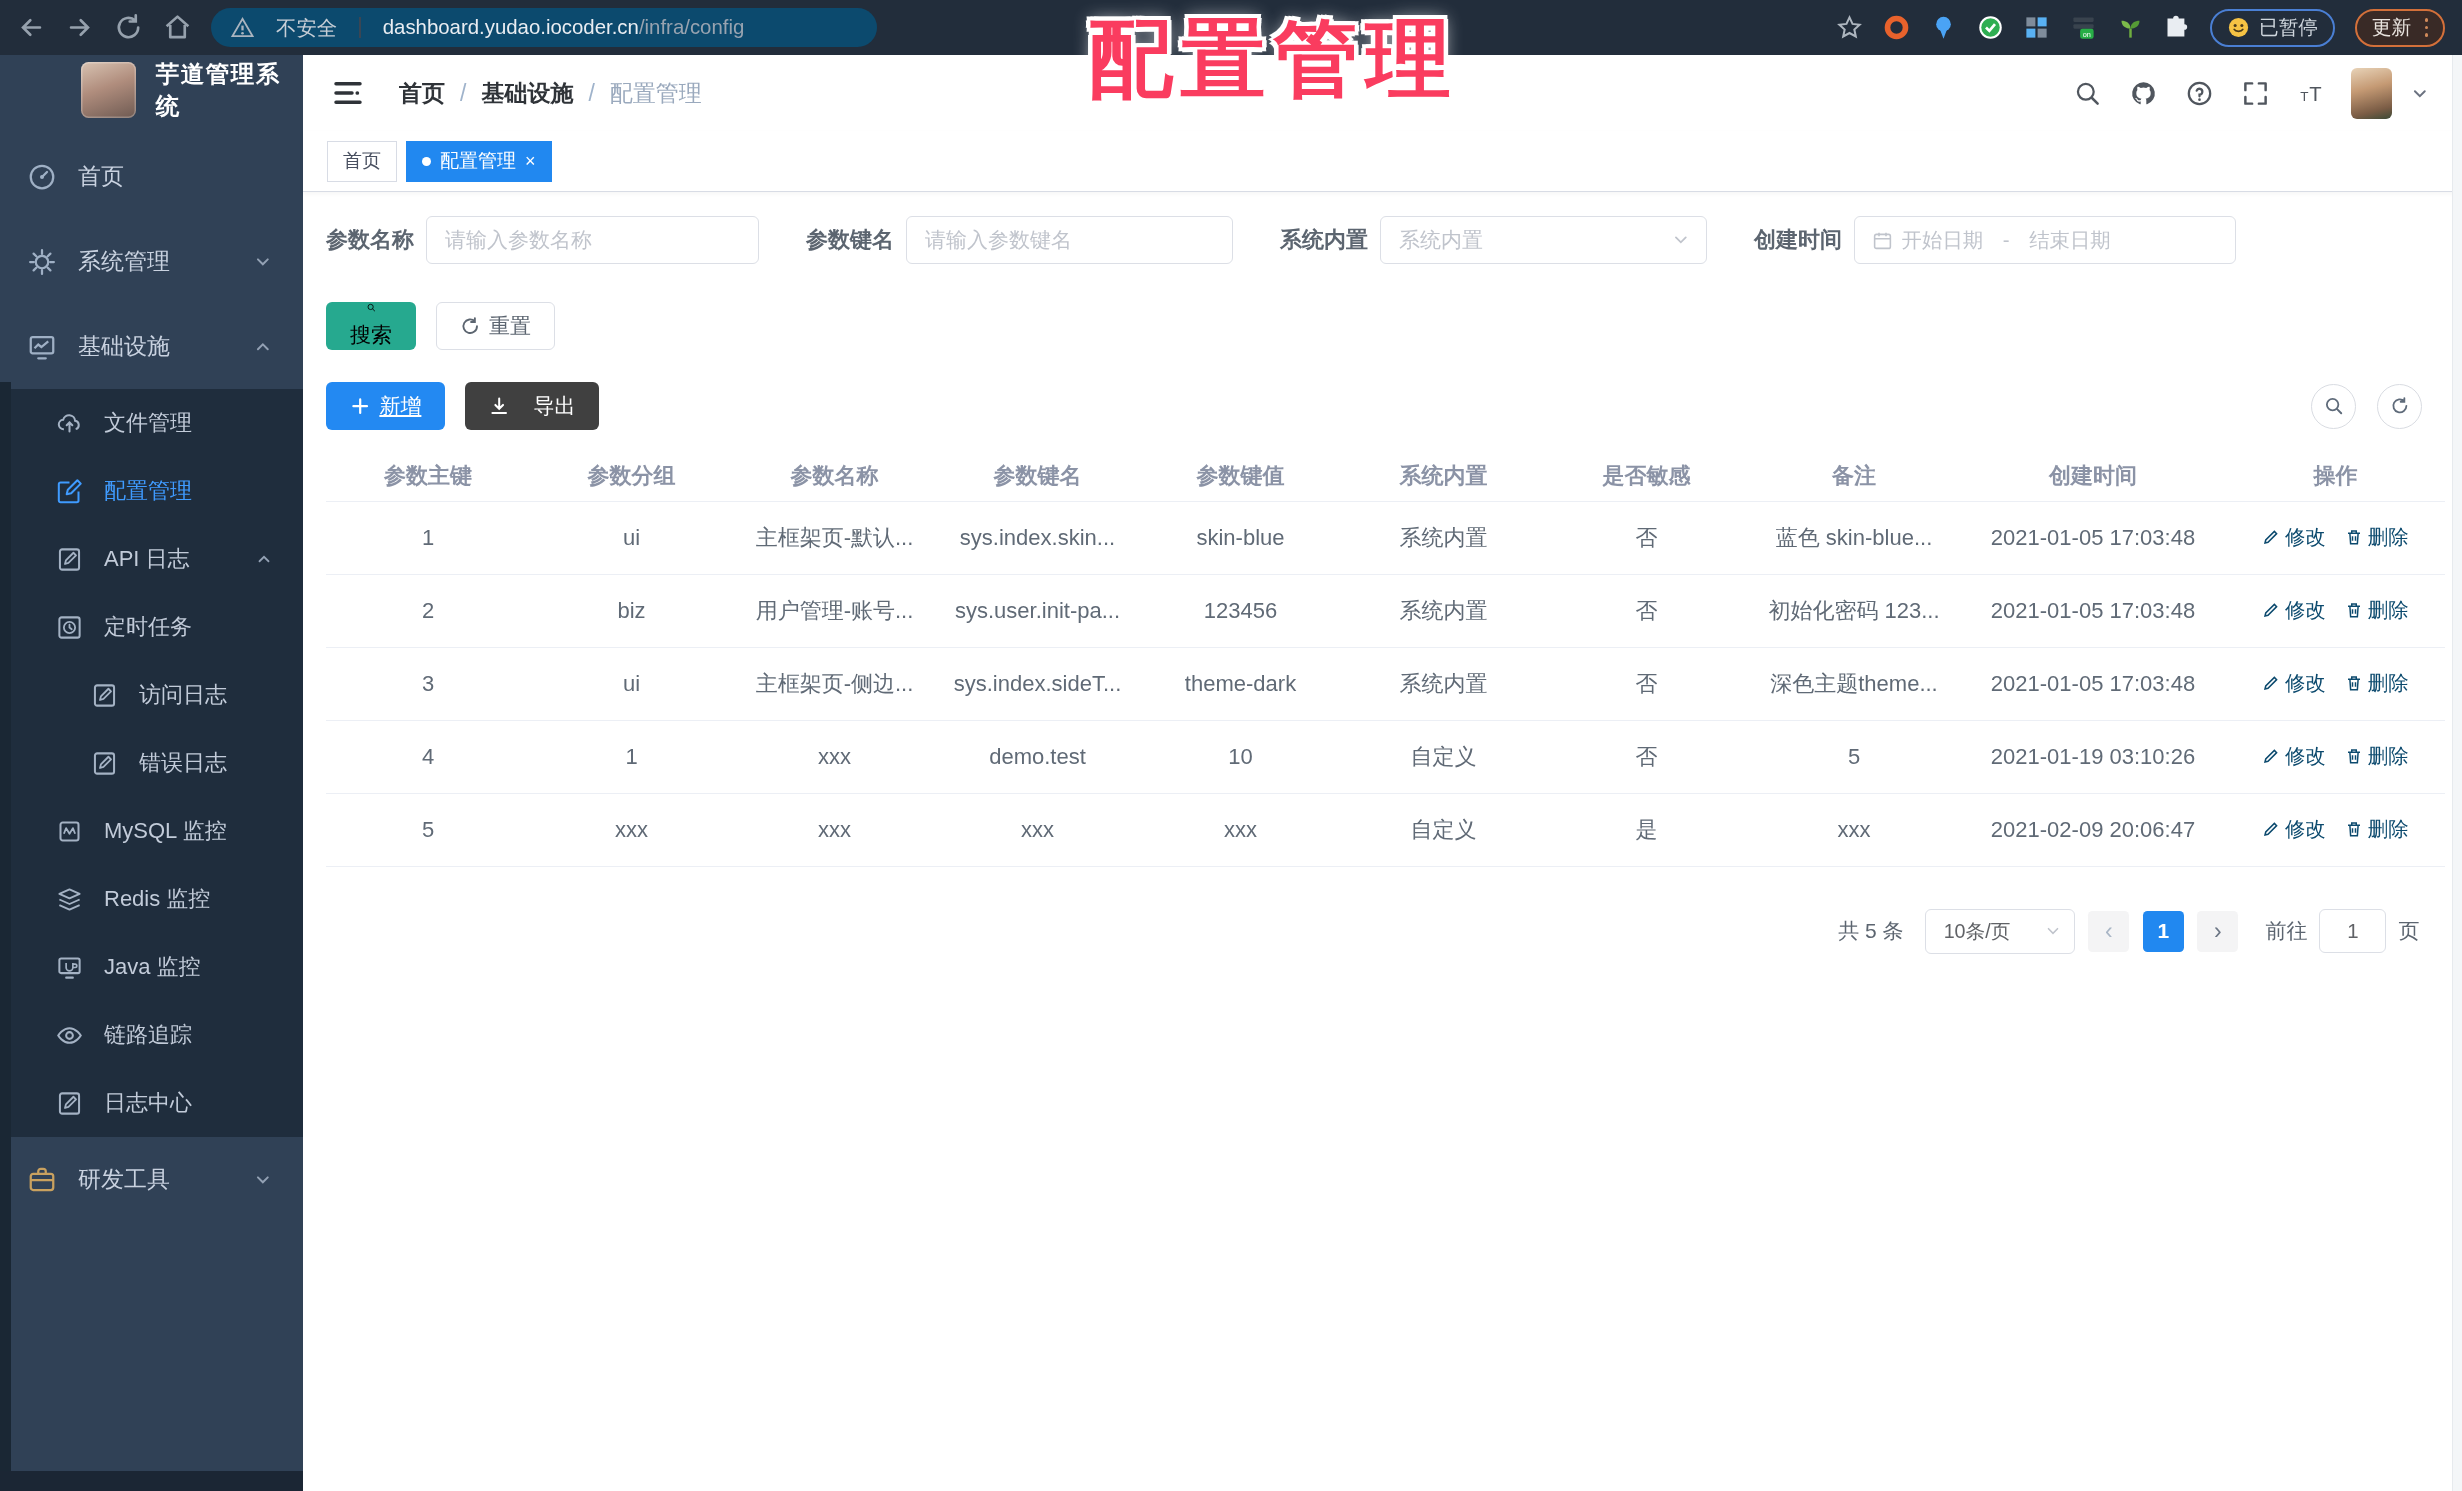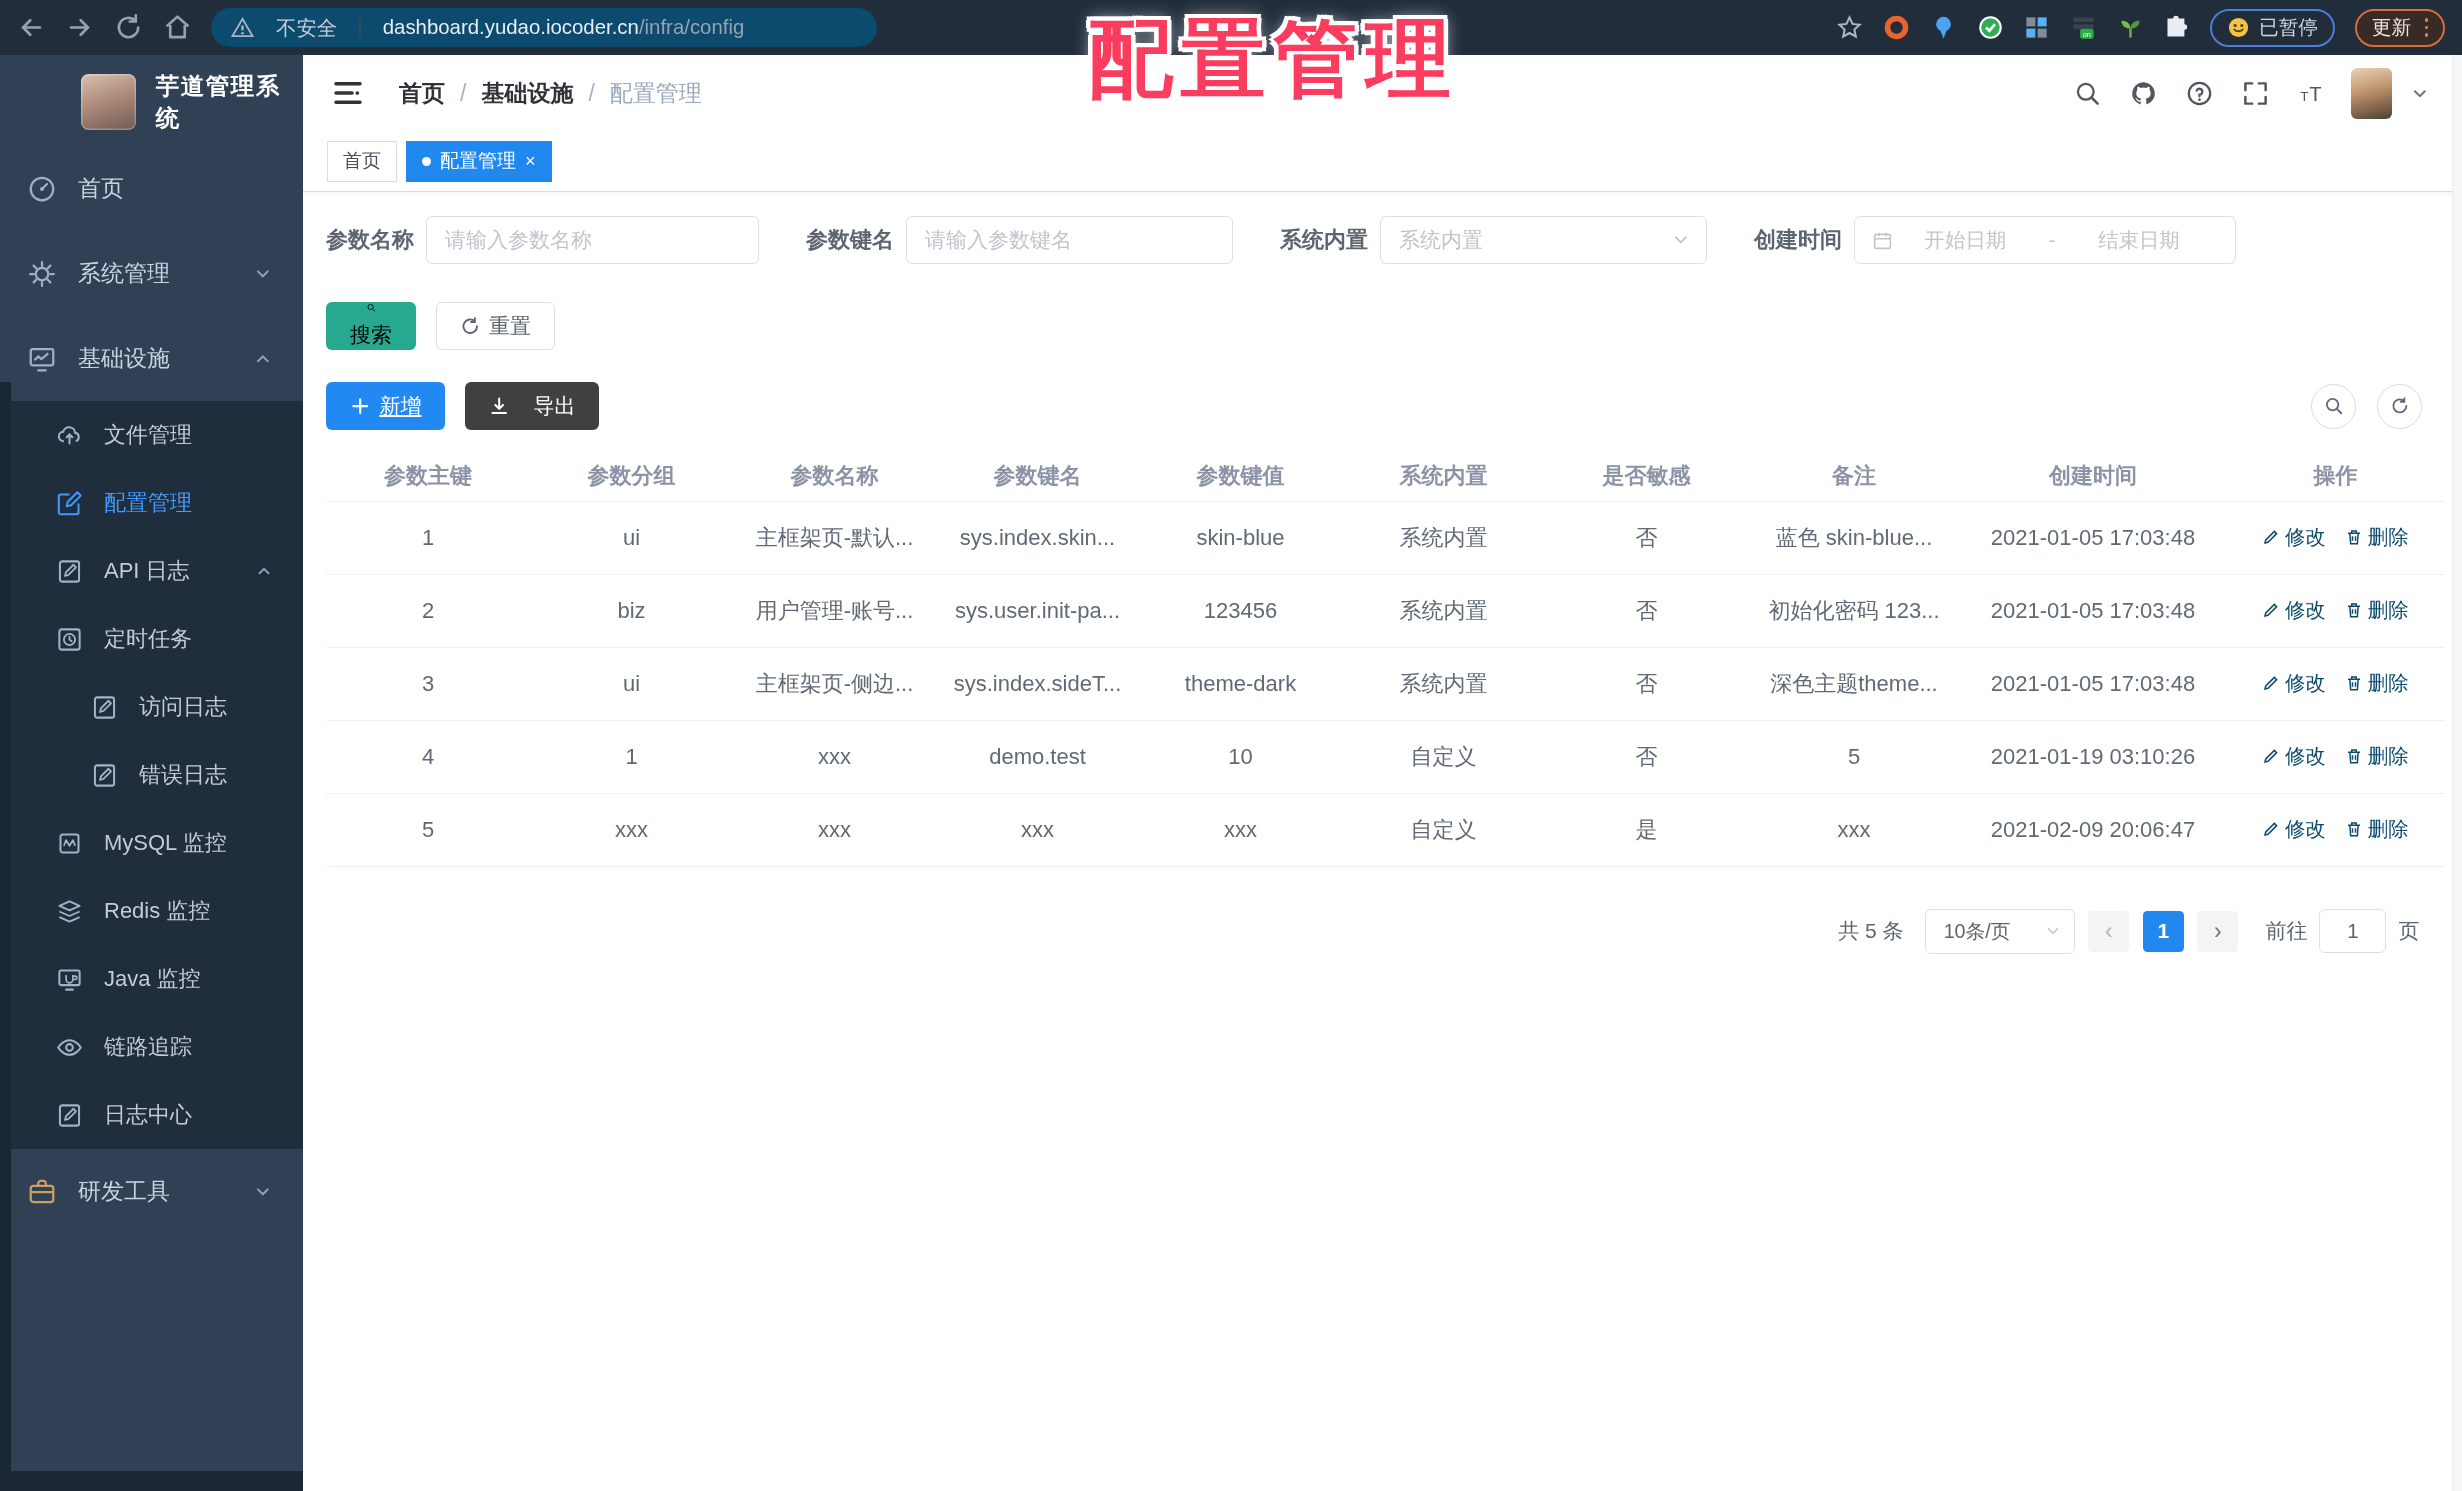--- a/index.html
+++ b/index.html
@@ -22,21 +22,21 @@
   .pill.update { border:2.3px solid #d3703a; background:#392а26; background:#392a26; color:#e8e3de; font-size:19.7px; }
   .kebab { display:flex; flex-direction:column; gap:3.8px; margin-left:4.5px; }
   .kebab i { width:3.8px; height:3.8px; border-radius:50%; background:#d08a5a; display:block; }
 
   
   .overlay-title { position:absolute; left:1088px; top:1.5px; z-index:99; font-size:85px; font-weight:900; letter-spacing:7.6px; color:#fa3c5f;
     text-shadow:-3.8px -3.8px 0 #fff,3.8px -3.8px 0 #fff,-3.8px 3.8px 0 #fff,3.8px 3.8px 0 #fff,0 -4.5px 0 #fff,0 4.5px 0 #fff,-4.5px 0 0 #fff,4.5px 0 0 #fff,0 0 16.6px rgba(255,255,255,.9); }
 
   
   .sidebar { position:absolute; left:0; top:55px; width:303px; height:1436px; background:#304156; color:#c9d2e0; }
-  .logo-row { display:flex; align-items:center; padding:15px 0 0 45px; gap:19.7px;margin-left:36px; }
+  .logo-row { display:flex; align-items:center; padding:3px 0 0 45px; gap:19.7px;margin-left:36px; }
   .logo-img { width:56px; height:56px; border-radius:7.6px; background:linear-gradient(160deg,#d8c3b2 0%,#b08d7d 45%,#6e5a52 100%); box-shadow:inset 0 0 0 1.5px rgba(255,255,255,.25); }
   .app-title { color:#fff; font-size:23.5px; font-weight:700; letter-spacing:1.5px; }
   .menu { margin-top:12px; }
   .m-item { height:85px; display:flex; align-items:center; padding:0 30px 0 27px; gap:21px; font-size:23px; cursor:pointer; }
   .m-item .mi { width:30px; height:30px; color:#9fb0c5; flex:0 0 auto; }
   .m-item .chev { margin-left:auto; width:19.7px; height:19.7px; color:#93a1b4; }
   .submenu { background:#1f2d3d; }
   .s-item { height:68px; display:flex; align-items:center; padding:0 30px 0 56px; gap:21px; font-size:22px; color:#c2cbd9; cursor:pointer; }
   .s-item .mi { width:27px; height:27px; color:#a4b2c4; flex:0 0 auto; }
   .s-item.deep { padding-left:91px; }
@@ -68,21 +68,21 @@
   .tab .x { font-size:18px; line-height:1; }
 
   .content { padding:24px 30px 0 23px; }
   .frow { display:flex; align-items:center; }
   .flabel { font-size:22px; font-weight:700; color:#5c6570; margin-right:12px; white-space:nowrap; }
   .inp { height:48px; border:1.5px solid #dcdfe6; border-radius:6px; font-size:21px; color:#606266; padding:0 18px; font-family:inherit; }
   .inp::placeholder { color:#c0c4cc; }
   .selbox { height:48px; border:1.5px solid #dcdfe6; border-radius:6px; display:flex; align-items:center; padding:0 15px 0 18px; width:327px; cursor:pointer; }
   .selbox .ph { color:#c0c4cc; font-size:21px; flex:1; }
   .selbox .chev { width:19.7px; height:19.7px; color:#c0c4cc; }
-  .datebox { height:48px; border:1.5px solid #dcdfe6; border-radius:6px; display:flex; align-items:center; padding:0 16.6px; width:382px; gap:32px; cursor:pointer; }
+  .datebox { height:48px; border:1.5px solid #dcdfe6; border-radius:6px; display:flex; align-items:center; padding:0 16.6px; width:382px; gap:9px; cursor:pointer; }
   .datebox .cal { width:21px; height:21px; color:#c0c4cc; flex:0 0 auto; }
   .datebox .ph { color:#c0c4cc; font-size:20.4px; }
   .datebox .dash { color:#c0c4cc; font-size:20.4px; margin:0 10.6px; }
   .g { margin-right:47px; display:flex; align-items:center; }
 
   .btnrow { display:flex; align-items:center; margin-top:38px; }
   .btnrow2 { display:flex; align-items:center; margin-top:32px; }
   .btn { height:48px; border-radius:6px; display:inline-flex; align-items:center; gap:9px; padding:0 23px; font-size:21px; cursor:pointer; border:1.5px solid transparent; }
   .btn .bic { width:20.4px; height:20.4px; }
   .btn.search { background:#26a98f; color:#000000;flex-direction:column; }

